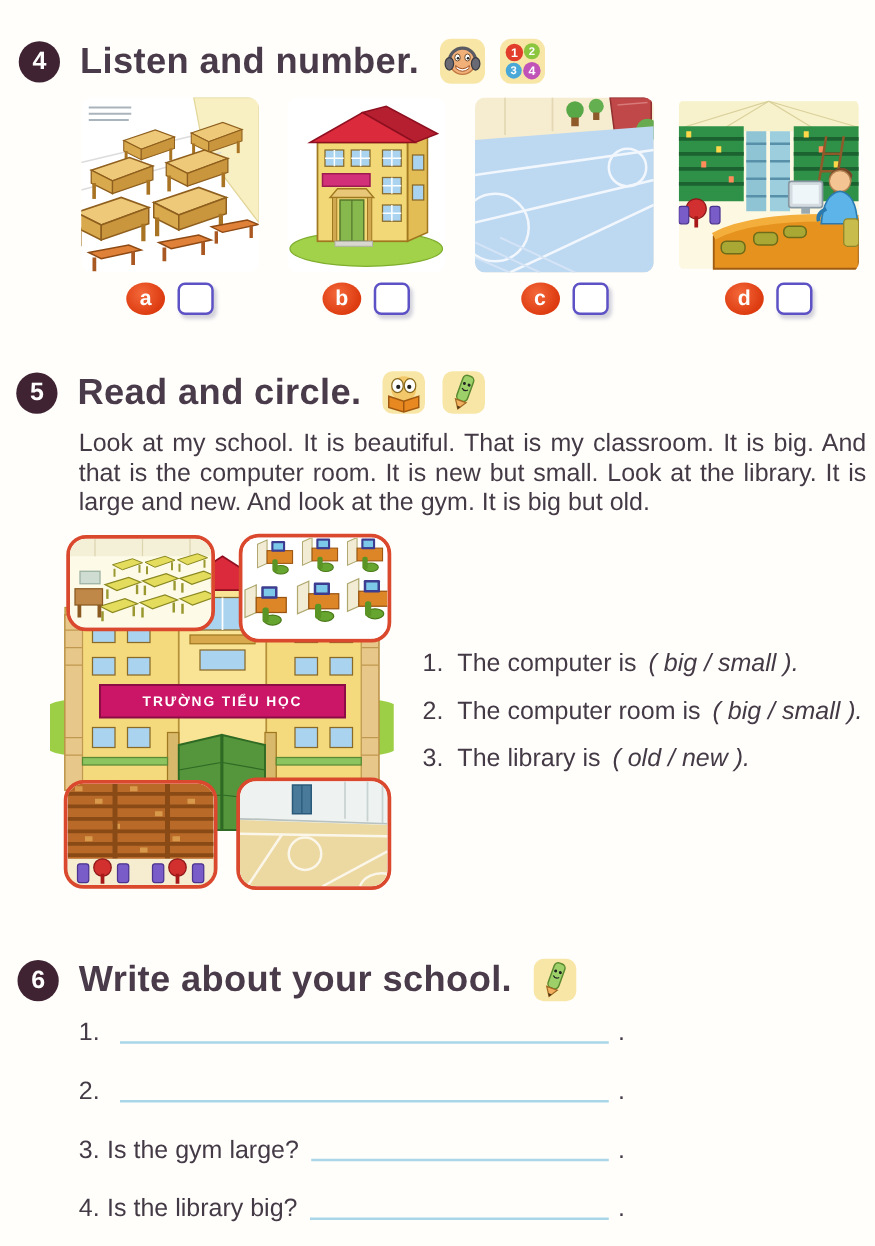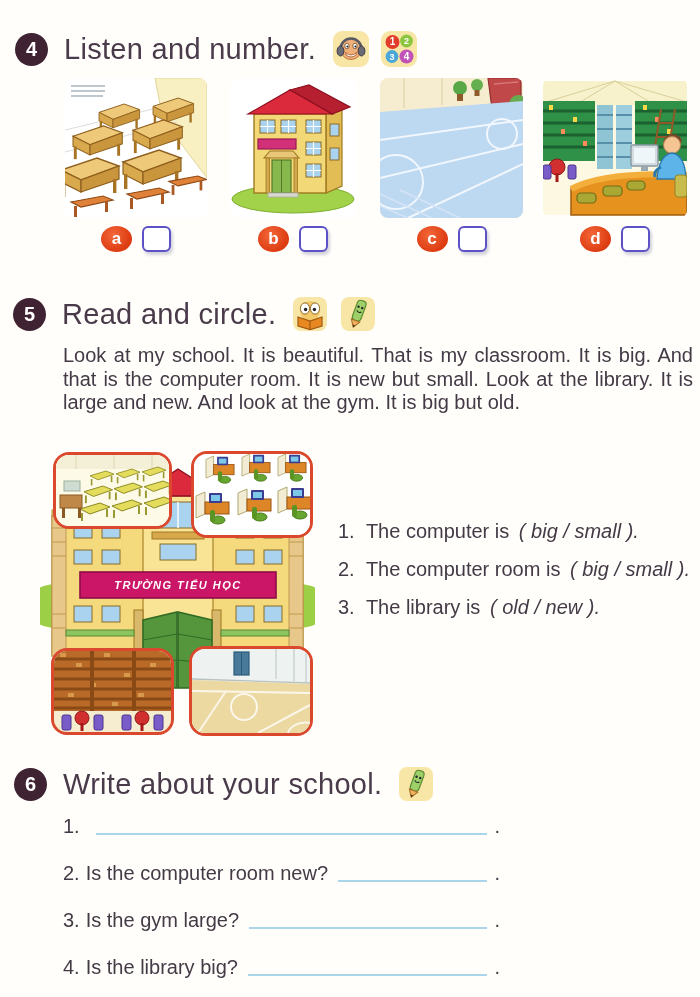--- a/index.html
+++ b/index.html
@@ -9,42 +9,42 @@
     background:#fffefb; overflow:hidden;
     font-family:"Liberation Sans", sans-serif; color:#473a48;
   }
   
   .ex-header { position:absolute; display:flex; align-items:center; gap:16px; }
   .num-circle {
     width:33px; height:33px; border-radius:50%; background:#3f2332;
     color:#fff; font-weight:bold; font-size:20px;
     display:flex; align-items:center; justify-content:center; flex:0 0 auto;
   }
-  .ex-title { font-size:29px; font-weight:400; letter-spacing:.3px; color:#4a3b4a; white-space:nowrap; }
+  .ex-title { font-size:29px; font-weight:700; letter-spacing:.3px; color:#4a3b4a; white-space:nowrap; }
   .hicon { width:38px; height:38px; flex:0 0 auto; }
   .hicon.small { width:36px; height:36px; }
 
   
   .cell { position:absolute; top:78px; height:176px; }
   .cell .pic { width:100%; height:140px; border-radius:8px; overflow:hidden; display:block; }
   .labelrow { position:absolute; top:148px; left:50%; transform:translateX(-50%);
               display:flex; align-items:center; gap:10px; }
   .letter {
     width:31px; height:26px; border-radius:50%;
     background:radial-gradient(circle at 40% 35%, #f3683a, #dd3b10 70%);
     color:#fff; font-weight:bold; font-size:17px;
     display:flex; align-items:center; justify-content:center;
   }
   .abox { width:29px; height:26px; background:#fff; border:2.5px solid #5d52c5;
           border-radius:6px; box-shadow:2px 3px 3px rgba(130,130,160,.35); }
 
   
   .para { position:absolute; left:63px; top:344px; width:630px;
           font-size:20px; line-height:23.5px; text-align:justify; color:#443a46; }
-  .compound { position:absolute; left:40px; top:444px; width:275px; height:298px;font-style:italic; }
+  .compound { position:absolute; left:40px; top:420px; width:275px; height:298px; }
   .compound .bldg { position:absolute; inset:0; }
   .inset { position:absolute; background:#fff; border:3px solid #da482e;
            border-radius:16px; overflow:hidden; }
   .inset svg { display:block; width:100%; height:100%; }
   .inset.tl { left:13px;  top:8px;   width:119px; height:77px; }
   .inset.tr { left:151px; top:7px;   width:122px; height:87px; }
   .inset.bl { left:11px;  top:204px; width:123px; height:87px; }
   .inset.br { left:149px; top:202px; width:124px; height:90px; }
 
   .q5list { position:absolute; left:338px; top:520px; }
@@ -531,21 +531,20 @@
   </div>
 
   <div class="q6list">
     <div class="q6">
       <span class="qn">1.</span>
       <span class="blank"></span>
       <span class="dot">.</span>
     </div>
     <div class="q6">
       <span class="qn">2.</span>
-      <span class="qtxt">Is the computer room new?</span>
       <span class="blank"></span>
       <span class="dot">.</span>
     </div>
     <div class="q6">
       <span class="qn">3.</span>
       <span class="qtxt">Is the gym large?</span>
       <span class="blank"></span>
       <span class="dot">.</span>
     </div>
     <div class="q6">

